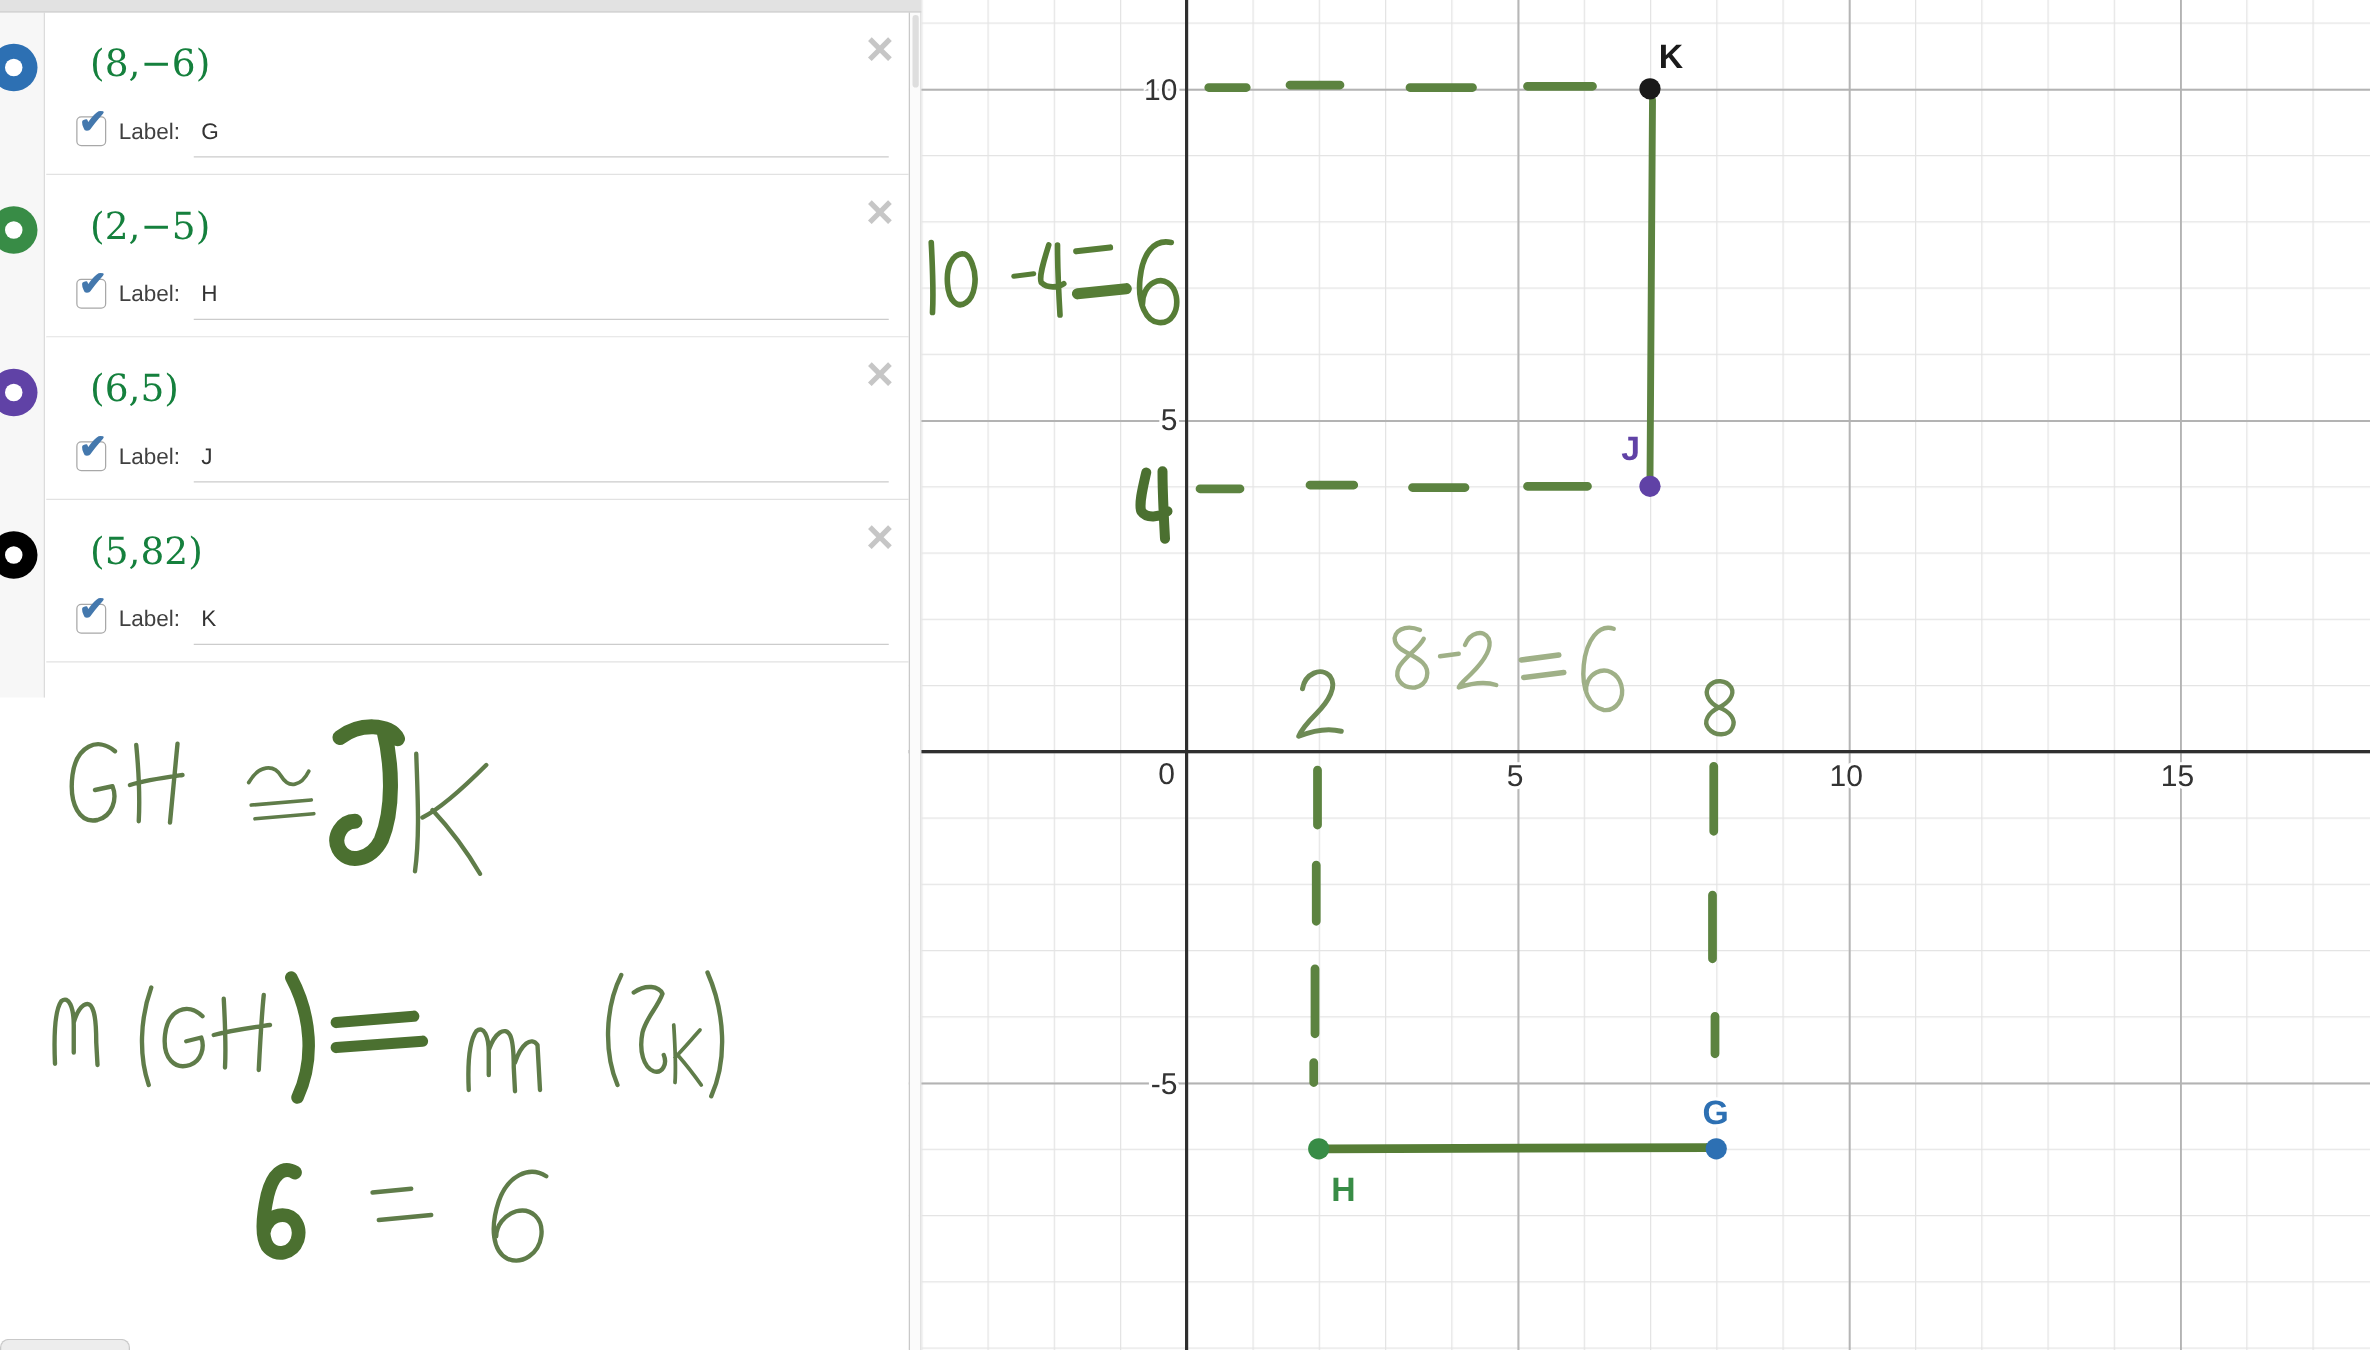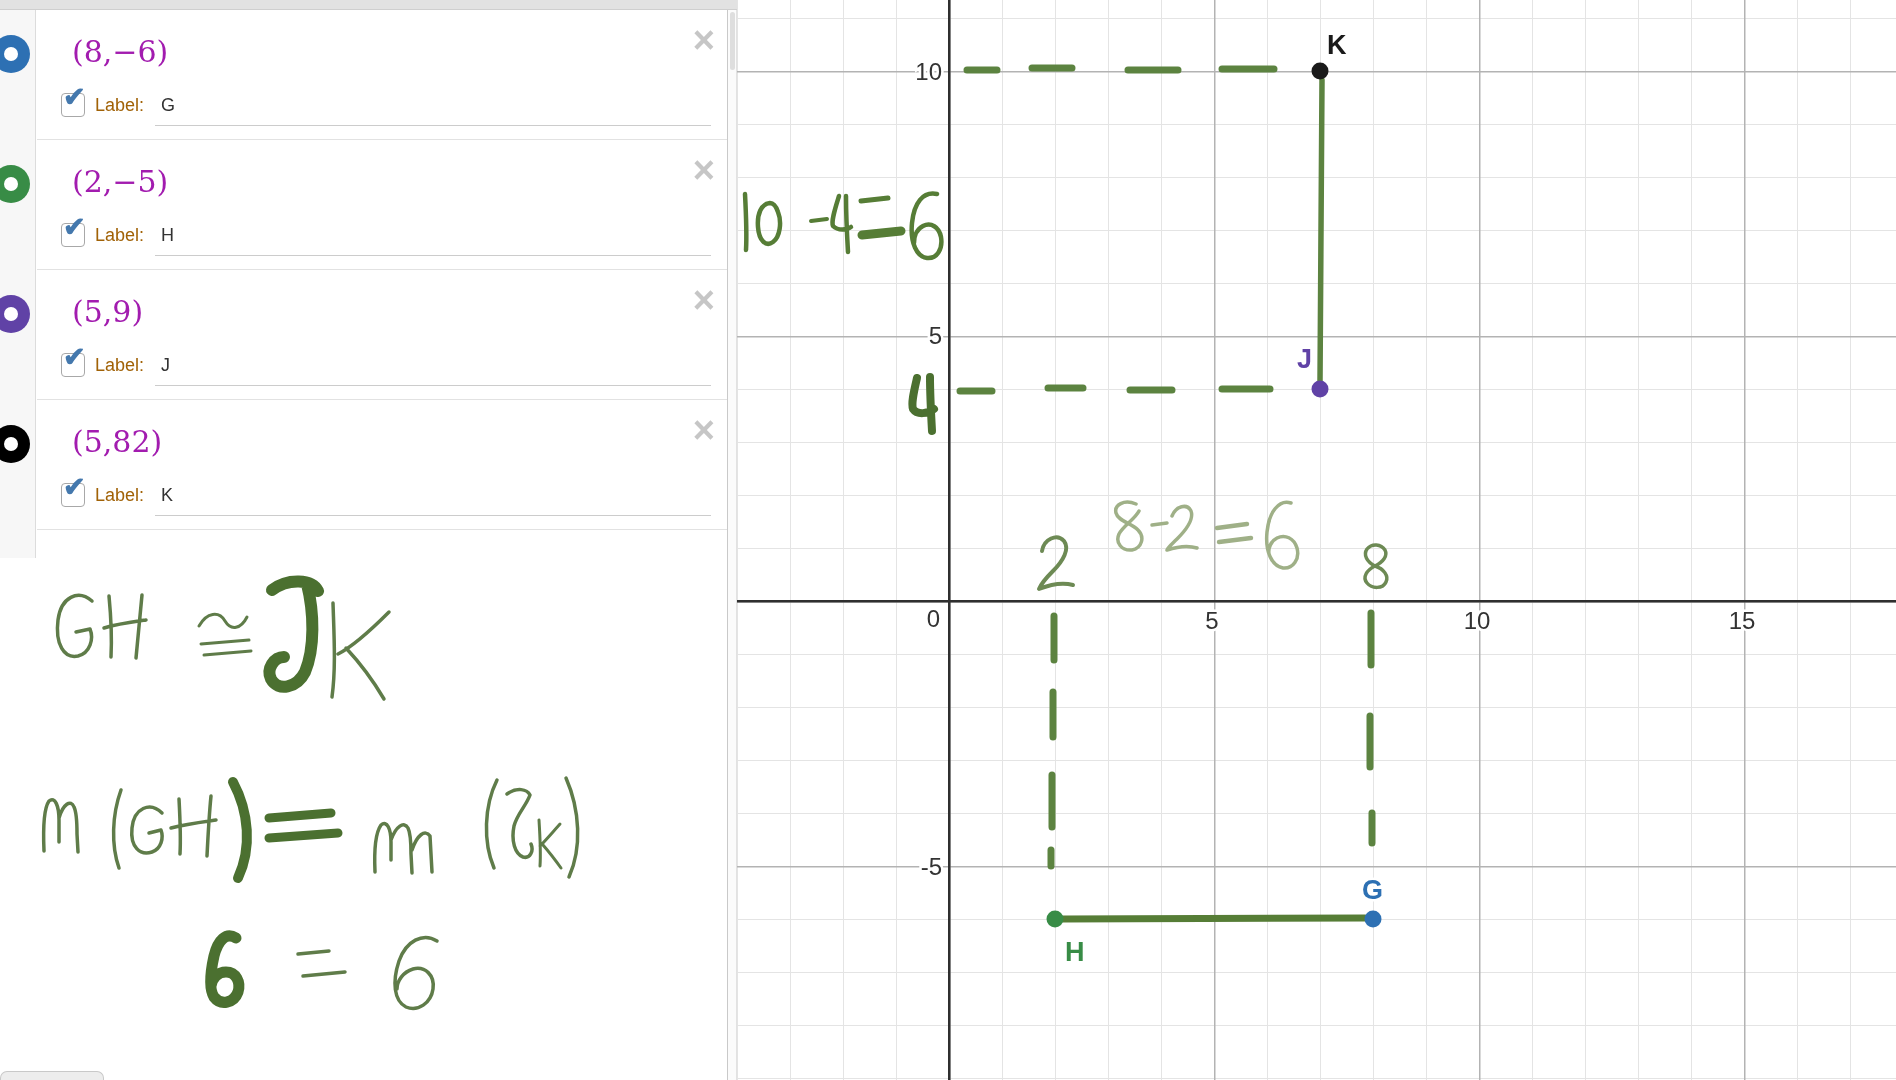--- a/index.html
+++ b/index.html
@@ -17,26 +17,26 @@
   #topbar{position:absolute;left:0;top:0;width:737px;height:10px;background:#e2e2e2;
           border-bottom:1px solid #cfcfcf;box-sizing:border-box;z-index:5;}
   #gutter{position:absolute;left:0;top:10px;width:36px;height:548px;background:#f7f7f7;
           border-right:1px solid #dcdcdc;box-sizing:border-box;}
   .dot{position:absolute;left:-8px;width:38px;height:38px;border-radius:50%;}
   .dot .hole{position:absolute;left:12px;top:12px;width:14px;height:14px;background:#fff;border-radius:50%;}
 
   .row{position:absolute;left:37px;width:690px;height:130px;background:#fff;
        border-bottom:1px solid #e2e2e2;box-sizing:border-box;}
   .latex{position:absolute;left:35px;top:24px;font-family:"DejaVu Serif",serif;
-         font-size:30px;color:#a21caf;}
+         font-size:30px;color:#15803d;}
   .labelrow{position:absolute;left:24px;top:82px;display:flex;align-items:center;height:26px;}
   .cb{position:relative;width:24px;height:24px;border:1.5px solid #a8a8a8;border-radius:4px;
       background:#fff;box-sizing:border-box;display:inline-block;}
   .check{position:absolute;left:1px;top:-13px;font-size:27px;font-weight:bold;color:#4478ad;}
-  .lw{margin-left:10px;font-size:18px;color:#a16207;}
+  .lw{margin-left:10px;font-size:18px;color:#404040;}
   .lv{margin-left:17px;font-size:18px;color:#333;}
   .underline{position:absolute;left:118px;top:115px;width:556px;border-top:1px solid #ccc;}
   .close{position:absolute;right:6px;top:10px;font-size:38px;line-height:1;font-weight:700;
          color:#c6c6c6;background:none;border:none;cursor:pointer;font-family:"Liberation Sans",sans-serif;}
 
   #work-svg{position:absolute;left:0;top:0;pointer-events:none;}
 
   #scrollstrip{position:absolute;left:727px;top:0;width:10px;height:1080px;background:#fbfbfb;
                border-left:1px solid #c9c9c9;border-right:1px solid #e2e2e2;box-sizing:border-box;}
   #scrollthumb{position:absolute;left:2px;top:12px;width:5px;height:58px;background:#dedede;border-radius:3px;}
@@ -156,21 +156,21 @@
             <span class="check">✔</span>
           </span>
         <span class="lw">Label:</span>
         <span class="lv">H</span>
       </div>
       <div class="underline"></div>
     </div>
 
     <div class="row" style="top:270px">
       <button class="close">×</button>
-      <div class="latex">(5,9)</div>
+      <div class="latex">(6,5)</div>
       <div class="labelrow">
         <span class="cb">
             <span class="check">✔</span>
           </span>
         <span class="lw">Label:</span>
         <span class="lv">J</span>
       </div>
       <div class="underline"></div>
     </div>
 

